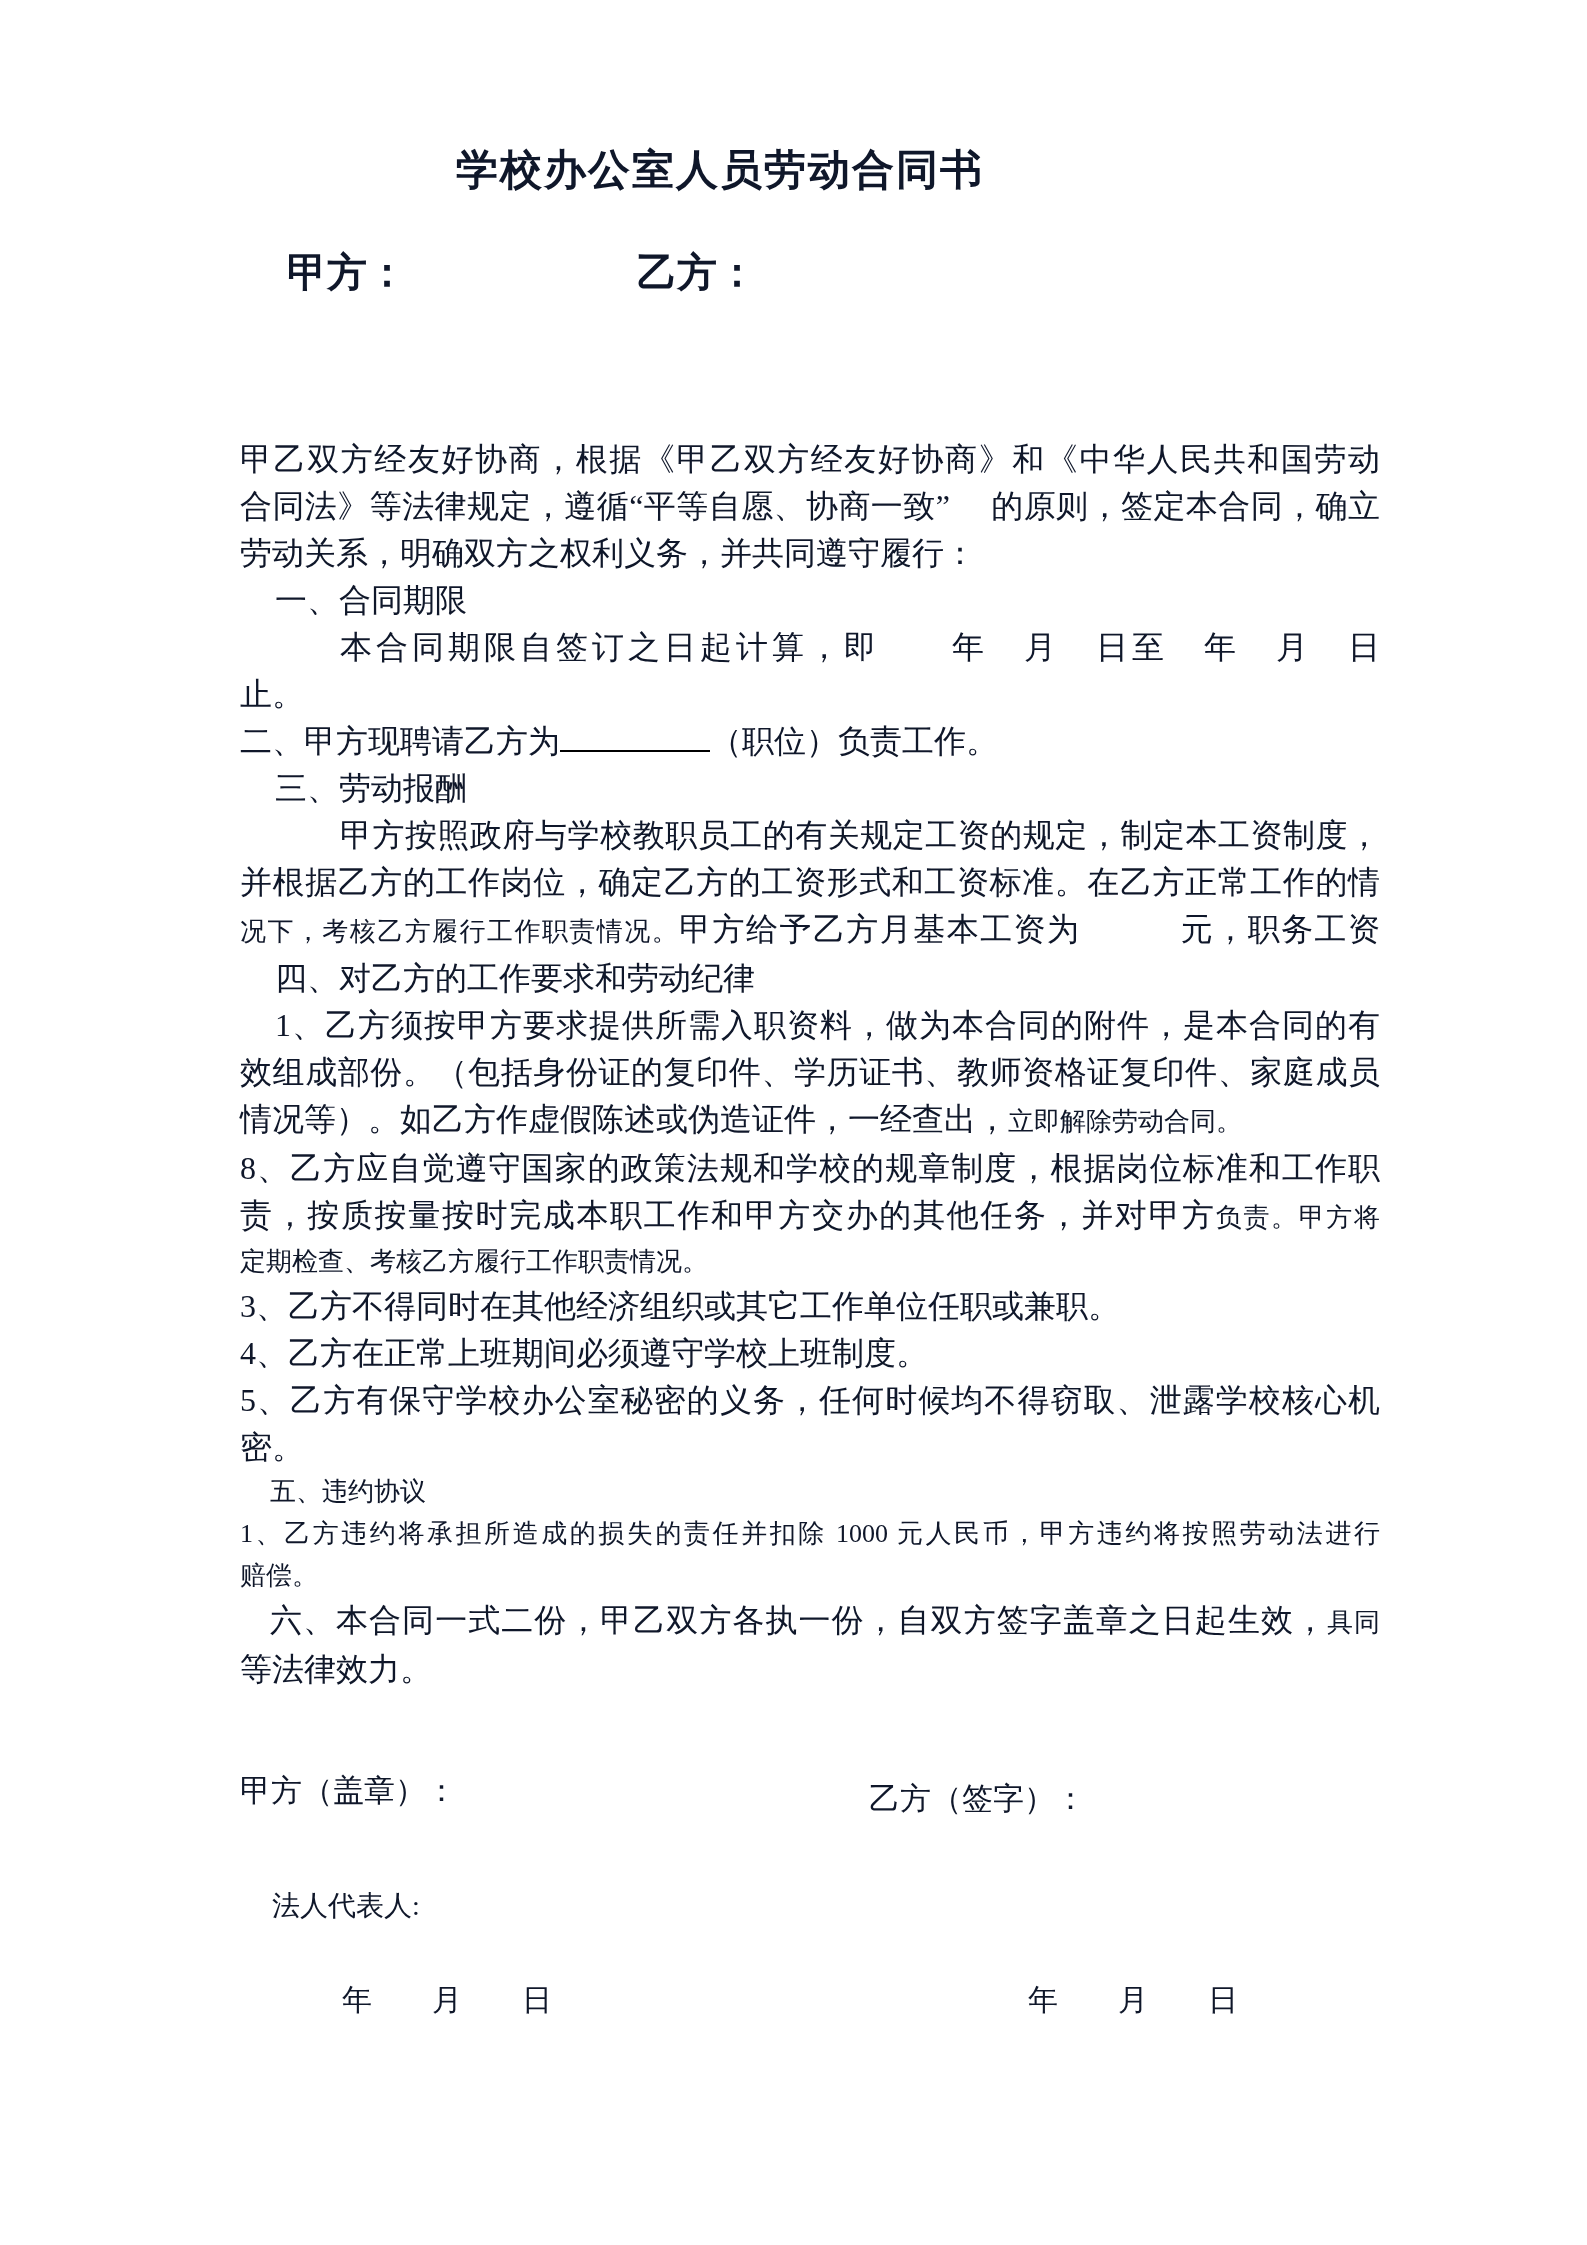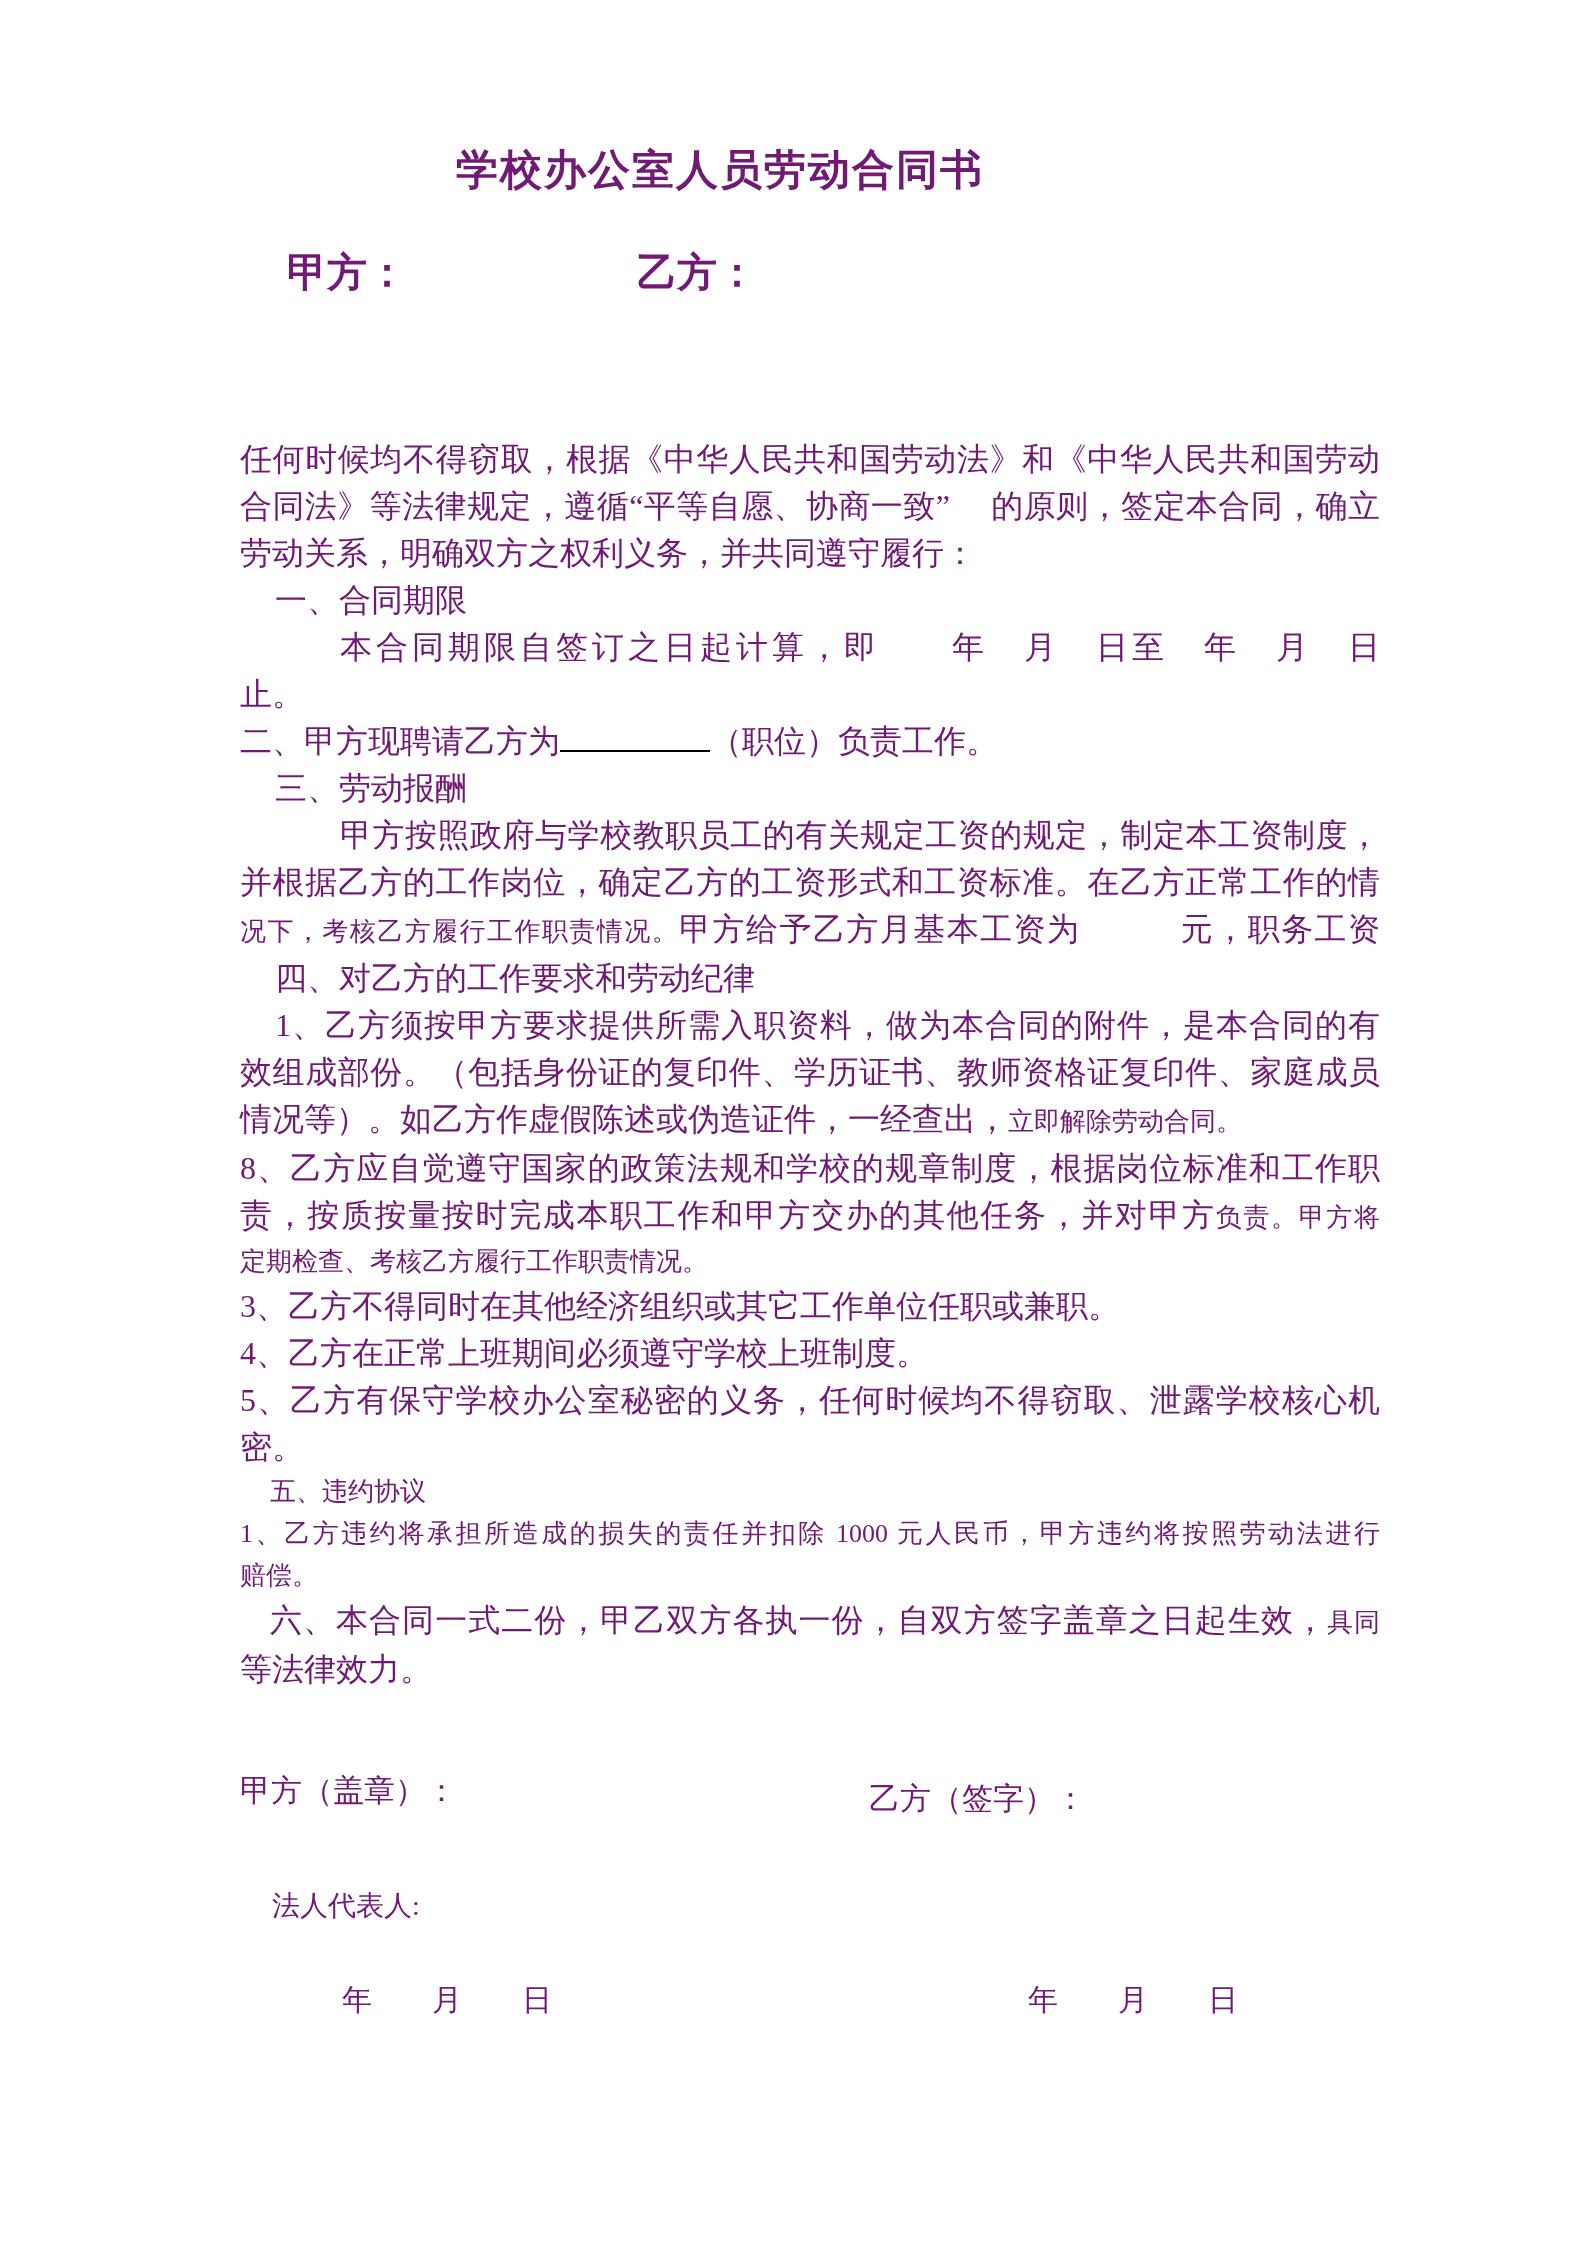--- a/index.html
+++ b/index.html
@@ -2,21 +2,21 @@
 <html><head>
 <meta charset="utf-8">
 <style>
   * { margin: 0; padding: 0; box-sizing: border-box; }
   html, body { background: #ffffff; }
   .page {
     position: relative;
     width: 1587px;
     height: 2245px;
     background: #ffffff;
-    color: #701a75;
+    color: #0f172a;
     font-family: "Liberation Serif", "DejaVu Serif", serif;
     overflow: hidden;
   }
   .content {
     padding: 145px 207px 0 240px; 
     width: 1587px;
   }
   
   .doc-title {
     font-family: "Liberation Sans", "DejaVu Sans", sans-serif;
@@ -87,21 +87,21 @@
 <div class="page">
   <div class="content">
 
     <h1 class="doc-title">学校办公室人员劳动合同书</h1>
 
     <div class="parties">
       <span class="party-a">甲方：</span><span class="party-b">乙方：</span>
     </div>
 
     <div class="body-block">
-      <p class="ln j">任何时候均不得窃取，根据《中华人民共和国劳动法》和《中华人民共和国劳动</p>
+      <p class="ln j">甲乙双方经友好协商，根据《甲乙双方经友好协商》和《中华人民共和国劳动</p>
       <p class="ln j">合同法》等法律规定，遵循“平等自愿、协商一致”　 的原则，签定本合同，确立</p>
       <p class="ln">劳动关系，明确双方之权利义务，并共同遵守履行：</p>
 
       <p class="ln ind-35">一、合同期限</p>
       <p class="ln ind-100 j">本合同期限自签订之日起计算，即　　年　月　日至　年　月　日</p>
       <p class="ln">止。</p>
 
       <p class="ln"><span>二、甲方现聘请乙方为</span><span class="blank"></span><span>（职位）负责工作。</span></p>
 
       <p class="ln ind-35">三、劳动报酬</p>

